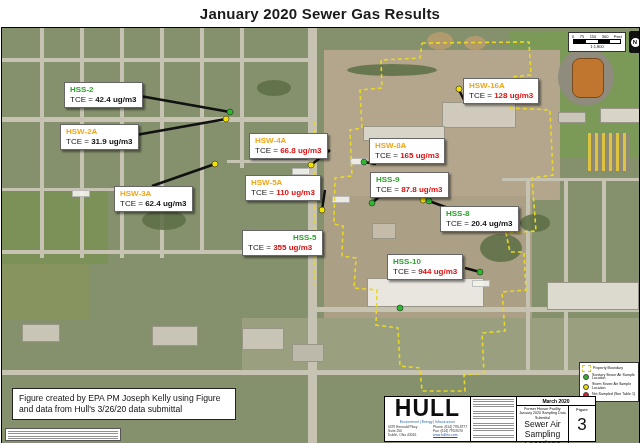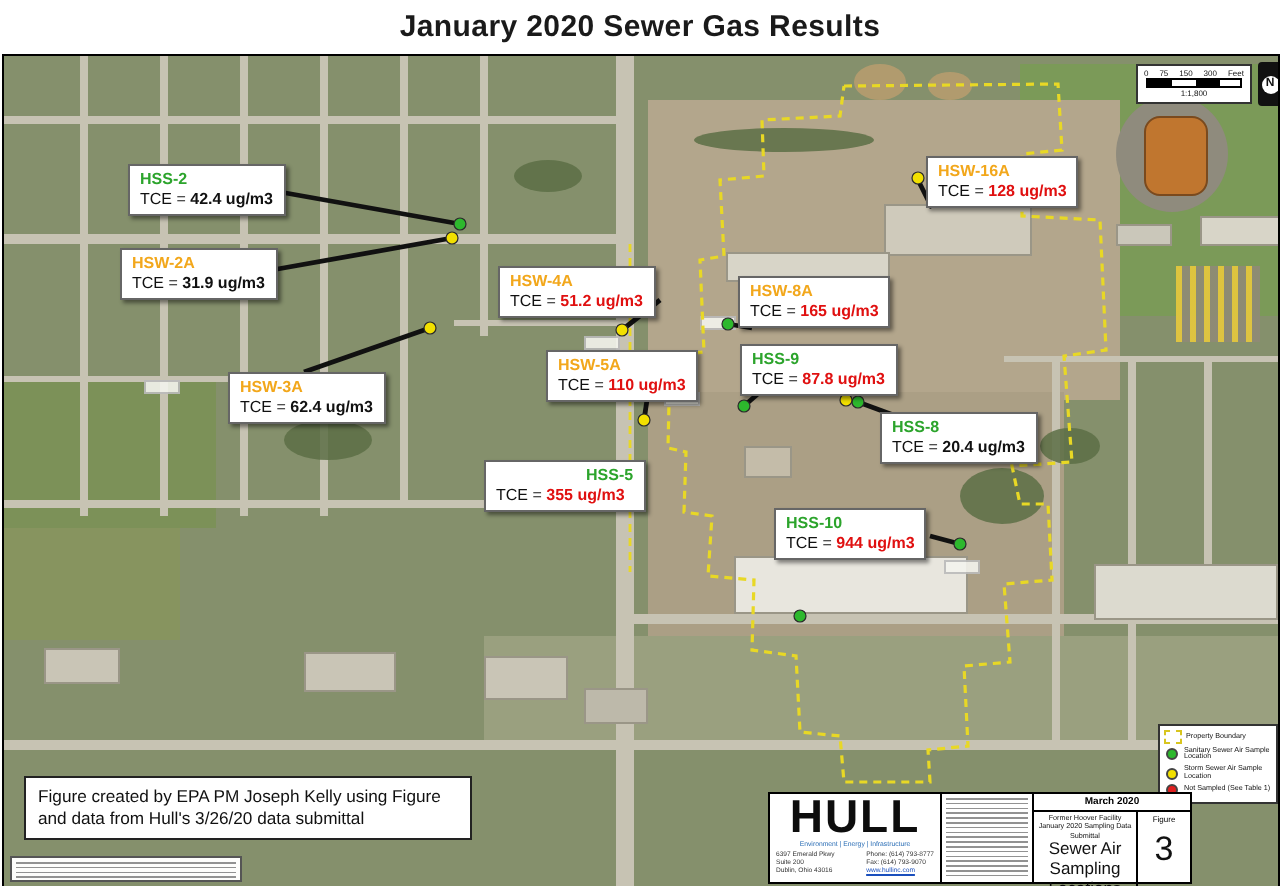--- a/index.html
+++ b/index.html
@@ -180,23 +180,23 @@
     <div class="site" style="left:58px;top:96px;">
       <div class="sid" style="color: rgb(242, 167, 27);">HSW-2A</div>
       <div class="sval"><span>TCE =</span> <b style="color: rgb(17, 17, 17);">31.9 ug/m3</b></div>
     </div>
     <div class="site" style="left:112px;top:158px;">
       <div class="sid" style="color: rgb(242, 167, 27);">HSW-3A</div>
       <div class="sval"><span>TCE =</span> <b style="color: rgb(17, 17, 17);">62.4 ug/m3</b></div>
     </div>
     <div class="site" style="left:247px;top:105px;">
       <div class="sid" style="color: rgb(242, 167, 27);">HSW-4A</div>
-      <div class="sval"><span>TCE =</span> <b style="color: rgb(224, 16, 16);">51.2 ug/m3</b></div>
-    </div>
-    <div class="site" style="left:243px;top:147px;margin-left:28px;">
+      <div class="sval"><span>TCE =</span> <b style="color: rgb(224, 16, 16);">66.8 ug/m3</b></div>
+    </div>
+    <div class="site" style="left:243px;top:147px;">
       <div class="sid" style="color: rgb(242, 167, 27);">HSW-5A</div>
       <div class="sval"><span>TCE =</span> <b style="color: rgb(224, 16, 16);">110 ug/m3</b></div>
     </div>
     <div class="site" style="left:240px;top:202px;">
       <div class="sid" style="color: rgb(44, 164, 44); padding-left: 45px;">HSS-5</div>
       <div class="sval"><span>TCE =</span> <b style="color: rgb(224, 16, 16);">355 ug/m3</b></div>
     </div>
     <div class="site" style="left:367px;top:110px;">
       <div class="sid" style="color: rgb(242, 167, 27);">HSW-8A</div>
       <div class="sval"><span>TCE =</span> <b style="color: rgb(224, 16, 16);">165 ug/m3</b></div>

